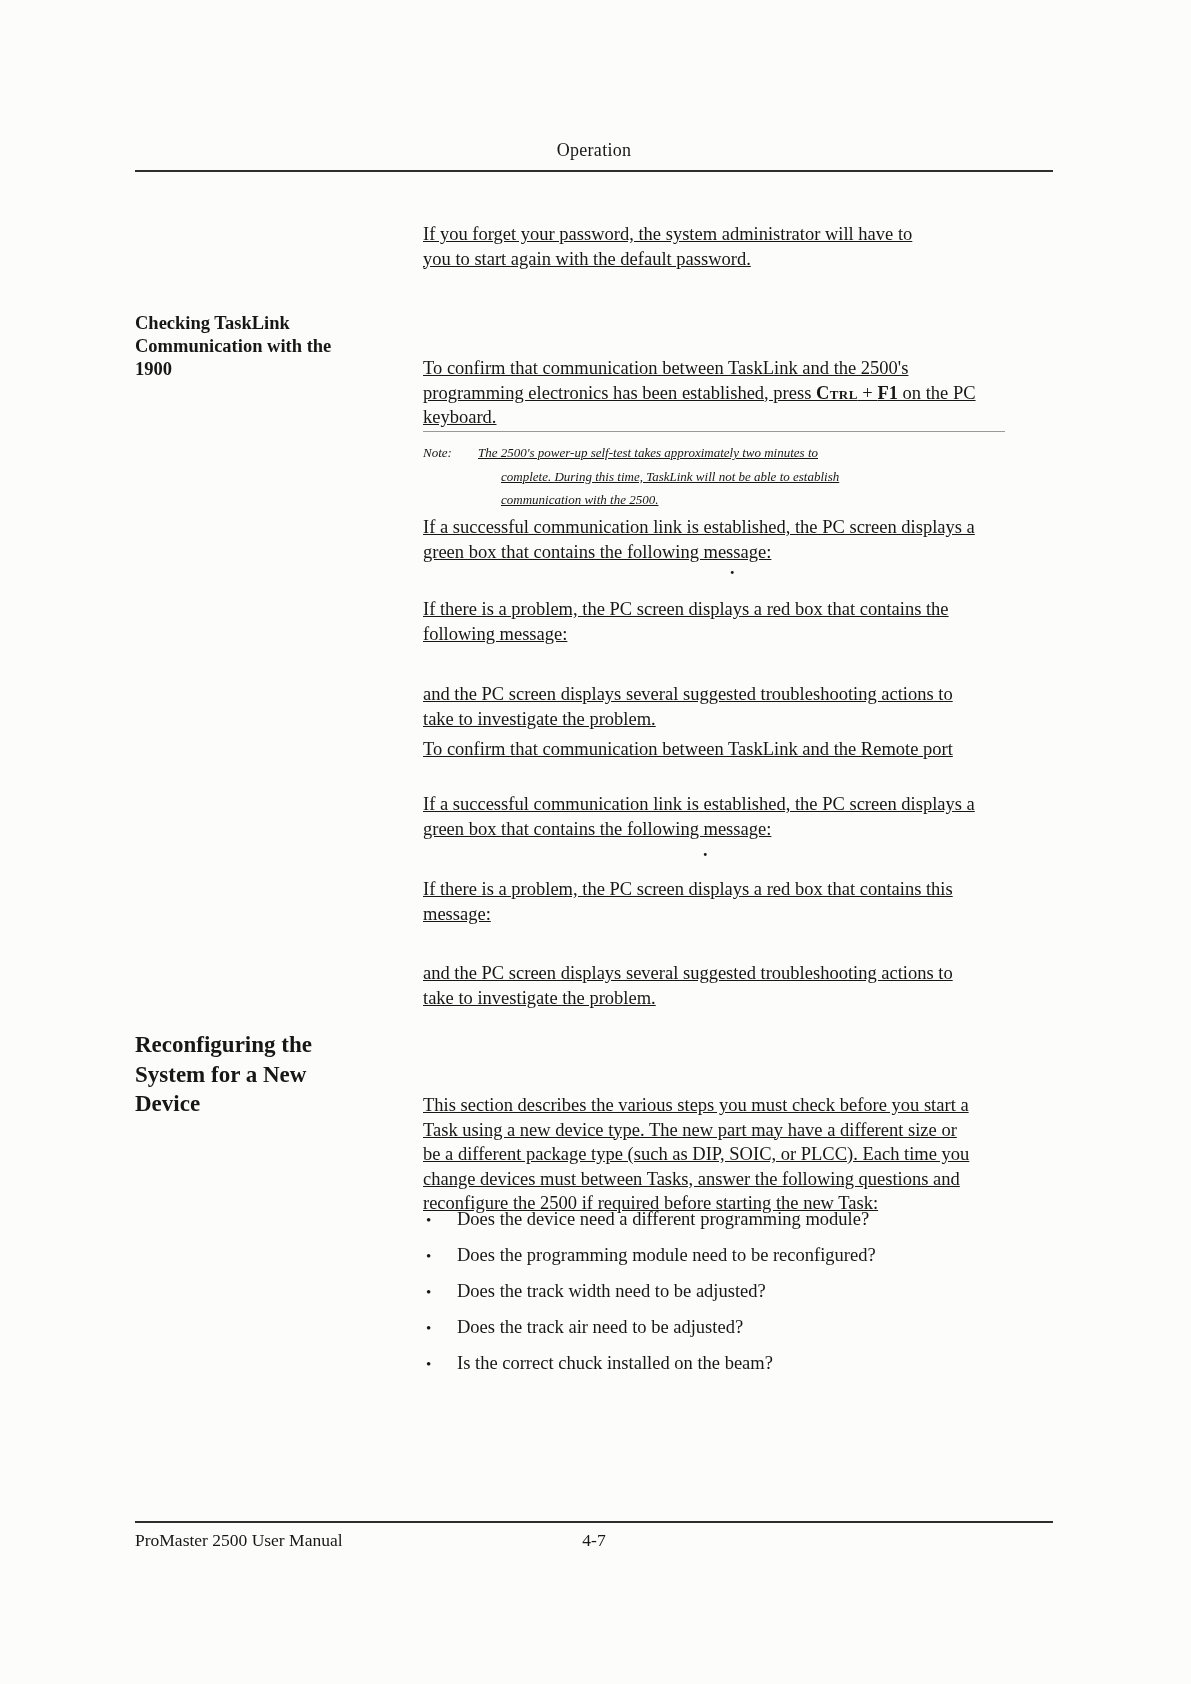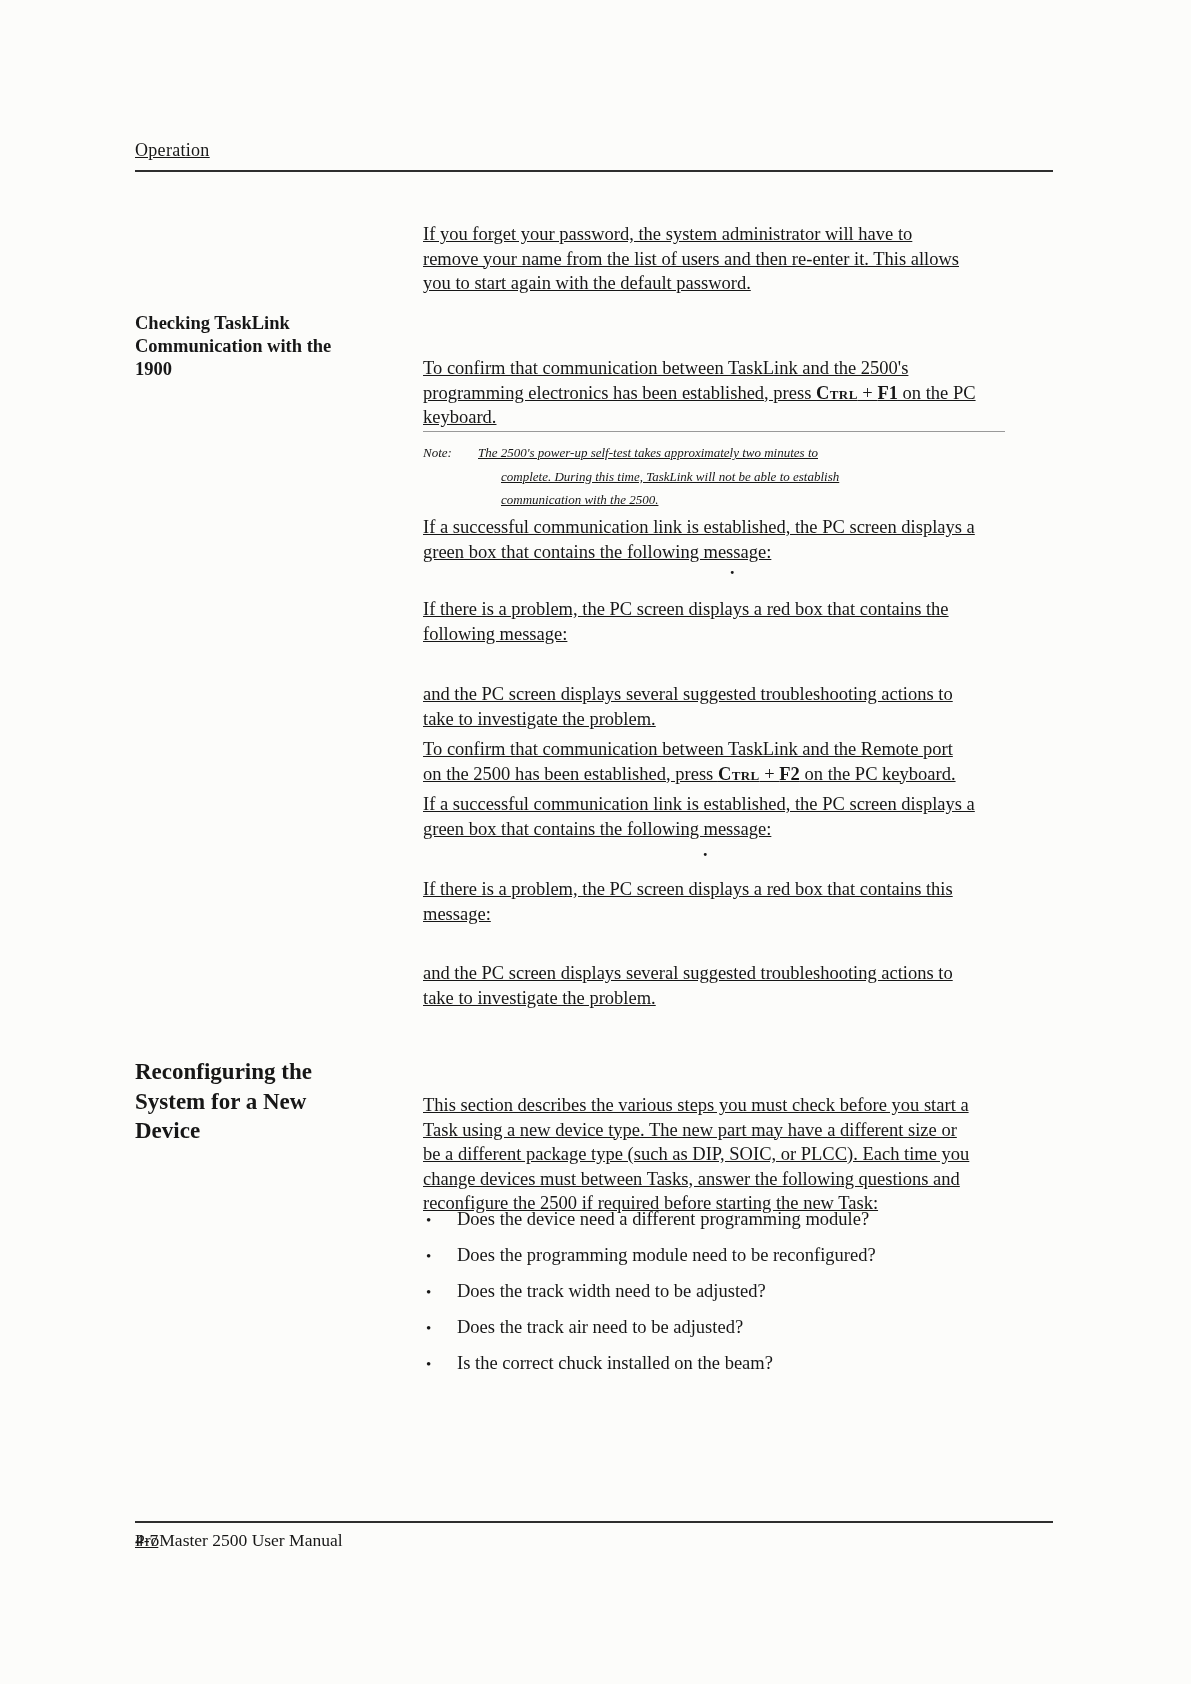--- a/index.html
+++ b/index.html
@@ -10,26 +10,26 @@
     background:#fcfcfa;
     font-family:"Liberation Serif","DejaVu Serif",serif;
     color:#171717;
     overflow:hidden;
   }
   .abs { position:absolute; }
   .line { white-space:nowrap; }
   .body-text { font-size:18.5px; line-height:24.5px; }
   .right-col { left:423px;text-decoration:underline; }
   .full-width { left:135px; width:918px; }
-  .align-right { text-align:left;text-decoration:underline; }
+  .align-right { text-align:center; }
   .header-text { font-size:18px; letter-spacing:0.3px; }
   .rule-heavy { height:2px; background:#2e2e2e; }
   .rule-light { height:1px; background:#999; }
   .margin-heading { left:135px; font-weight:bold; font-size:18.5px; line-height:23px; }
-  .margin-heading-lg { left:135px; font-weight:bold; font-size:23px; line-height:29.5px;margin-top:27px; }
+  .margin-heading-lg { left:135px; font-weight:bold; font-size:23px; line-height:29.5px; }
   .note-block { font-style:italic; font-size:13px; line-height:23.5px; }
   .note-label { display:inline-block; width:55px; font-style:italic; }
   .note-indent { margin-left:78px; }
   .kbd-sc { font-variant:small-caps; font-weight:bold; letter-spacing:0.4px; }
   .kbd { font-weight:bold; }
   .bullet-item { position:absolute; left:0; padding-left:34px; font-size:18.5px; line-height:24.5px; white-space:nowrap; }
   .bullet-glyph { position:absolute; left:3px; top:1px; font-size:15px; }
   .msg-dot { font-size:18px; font-weight:bold; }
   .footer-text { font-size:17.5px; }
 </style>
@@ -38,21 +38,20 @@
 
 <div class="page">
 
   <div class="abs full-width align-right header-text" style="top:140px;">
     <span>Operation</span>
   </div>
   <div class="abs full-width rule-heavy" style="top:170px;"></div>
 
   <div class="abs right-col body-text" style="top:222px;">
     <div class="line">If you forget your password, the system administrator will have to</div>
-    <div class="line">remove your name from the list of users and then re-enter it. This allows</div>
     <div class="line">you to start again with the default password.</div>
   </div>
 
   <div class="abs margin-heading" style="top:312px;">
     <div class="line">Checking TaskLink</div>
     <div class="line">Communication with the</div>
     <div class="line">1900</div>
   </div>
 
   <div class="abs right-col body-text" style="top:356px;">
@@ -84,23 +83,20 @@
     <div class="line">following message:</div>
   </div>
 
   <div class="abs right-col body-text" style="top:682px;">
     <div class="line">and the PC screen displays several suggested troubleshooting actions to</div>
     <div class="line">take to investigate the problem.</div>
   </div>
 
   <div class="abs right-col body-text" style="top:737px;">
     <div class="line">To confirm that communication between TaskLink and the Remote port</div>
-    <div class="line">
-      <span>on the 2500 has been established, press </span><span class="kbd-sc">Ctrl</span><span> + </span><span class="kbd">F2</span><span> on the PC keyboard.</span>
-    </div>
   </div>
 
   <div class="abs right-col body-text" style="top:792px;">
     <div class="line">If a successful communication link is established, the PC screen displays a</div>
     <div class="line">green box that contains the following message:</div>
   </div>
 
   <div class="abs msg-dot" style="top:840px; left:703px;">.</div>
 
   <div class="abs right-col body-text" style="top:877px;">

